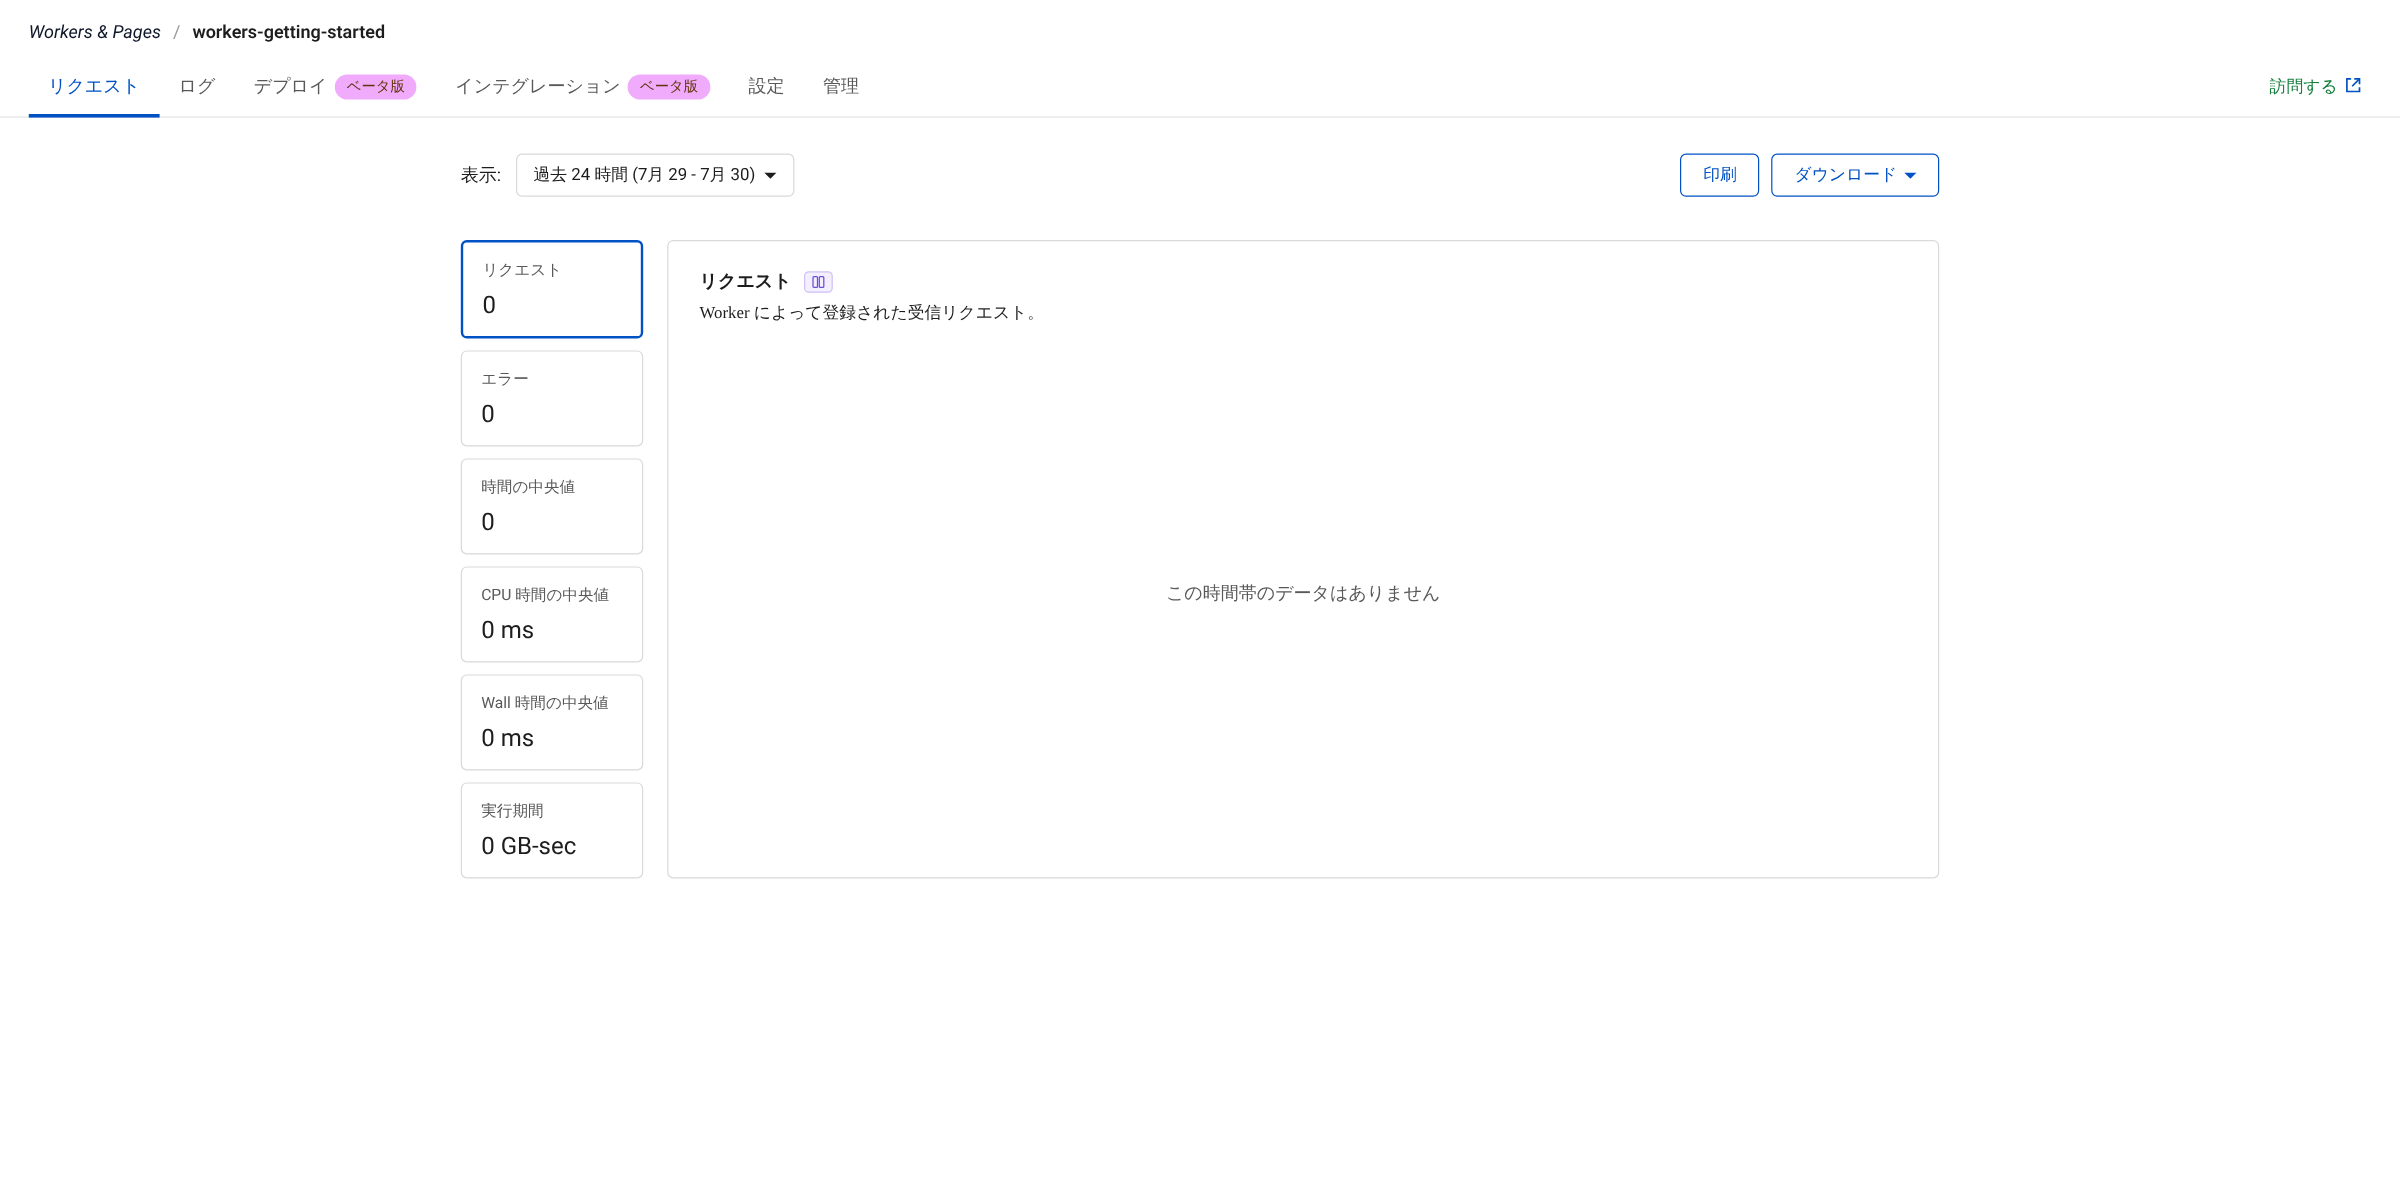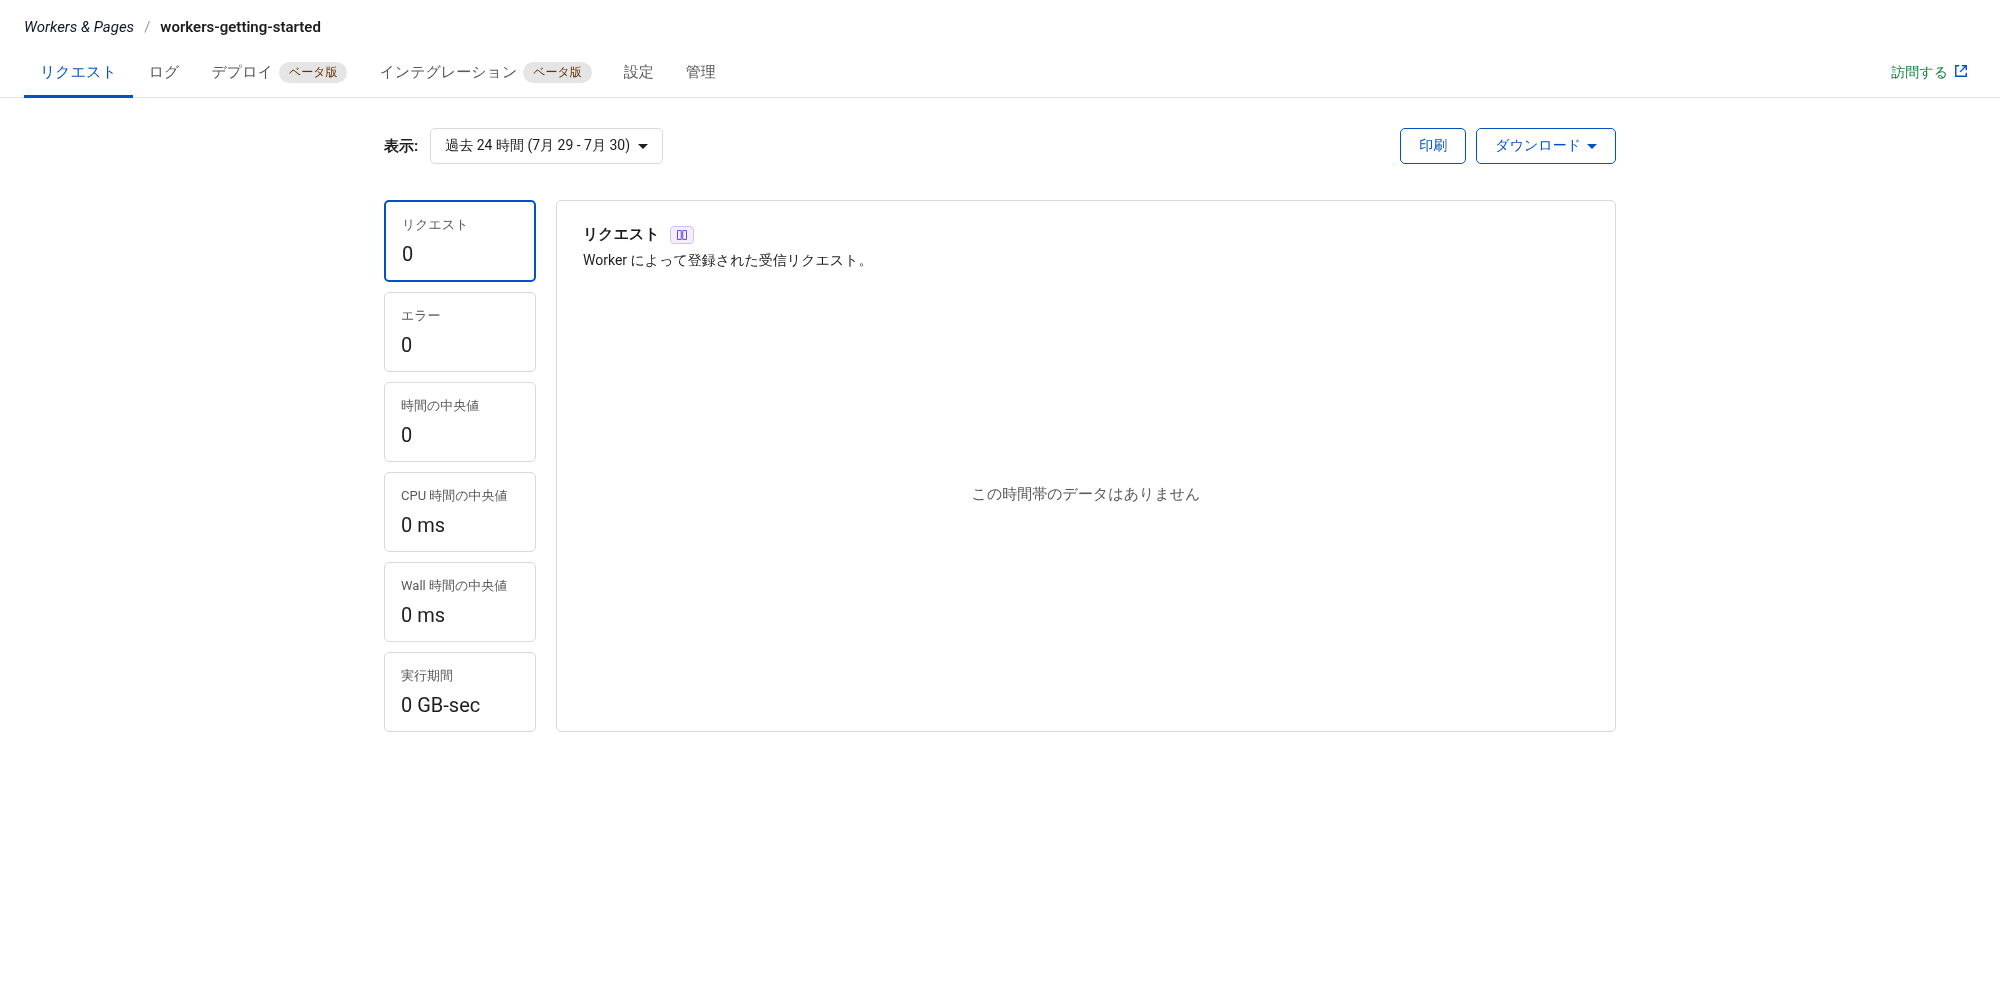--- a/index.html
+++ b/index.html
@@ -60,21 +60,21 @@
     .tab.active::after {
       content: "";
       position: absolute;
       bottom: -1px;
       left: 0;
       right: 0;
       height: 3px;
       background: #0051c3;
     }
     .badge {
-      background: #e5e5e5;
+      background: #f0abfc;
       color: #613307;
       padding: 2px 10px;
       border-radius: 20px;
       font-size: 12px;
       font-weight: 500;
     }
     .visit-link {
       color: #15803d;
       text-decoration: none;
       display: flex;
@@ -97,21 +97,21 @@
       justify-content: space-between;
       align-items: center;
       margin-bottom: 36px;
     }
     .toolbar-left {
       display: flex;
       align-items: center;
       gap: 12px;
     }
     .toolbar-label {
-      font-weight: 700;
+      font-weight: 400;
       font-size: 15px;
     }
     .toolbar-right {
       display: flex;
       gap: 10px;
     }
     .selector {
       border: 1px solid #d9d9d9;
       border-radius: 5px;
       padding: 8px 14px;
@@ -195,20 +195,21 @@
       justify-content: center;
     }
     .chart-icon-box svg {
       width: 12px;
       height: 12px;
     }
     .chart-description {
       font-size: 14px;
       color: #1d1d1d;
       margin-bottom: 12px;
+      font-family: Liberation Serif, serif;
     }
     .chart-body {
       flex: 1;
       display: flex;
       align-items: center;
       justify-content: center;
     }
     .chart-empty {
       color: #595959;
       font-size: 15px;

